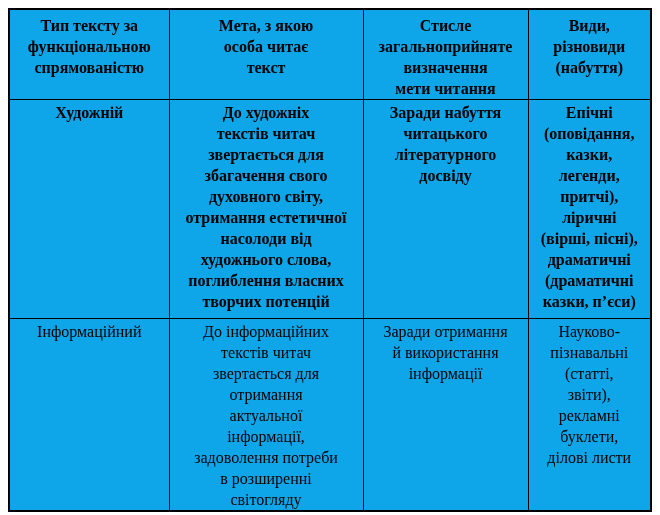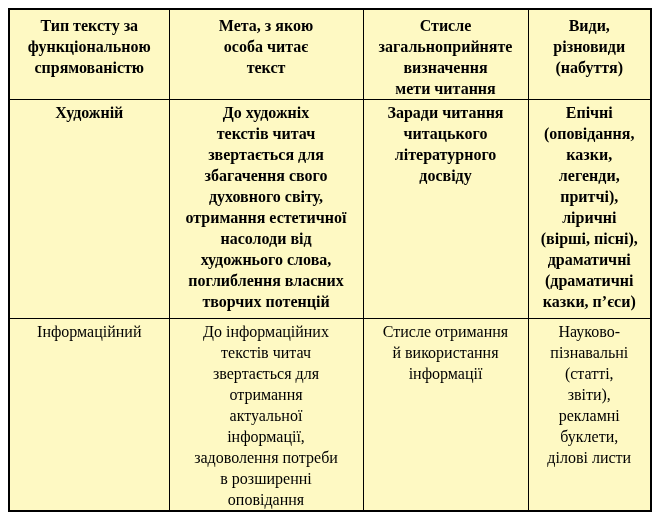--- a/index.html
+++ b/index.html
@@ -15,21 +15,21 @@
       background: #ffffff;
       overflow: hidden;
     }
     table.reading-table {
       position: absolute;
       left: 8px;
       top: 8px;
       border-collapse: collapse;
       table-layout: fixed;
       border: 2px solid #000000;
-      background: #fef9c3;
+      background: #0ea5e9;
     }
     .reading-table th,
     .reading-table td {
       border: 1px solid #000000;
       vertical-align: top;
       text-align: center;
       white-space: pre-line;
       color: #000000;
       font-size: 16px;
       line-height: 21px;
@@ -82,21 +82,21 @@
         <td>До художніх
 текстів читач
 звертається для
 збагачення свого
 духовного світу,
 отримання естетичної
 насолоди від
 художнього слова,
 поглиблення власних
 творчих потенцій</td>
-        <td>Заради читання
+        <td>Заради набуття
 читацького
 літературного
 досвіду</td>
         <td>Епічні
 (оповідання,
 казки,
 легенди,
 притчі),
 ліричні
 (вірші, пісні),
@@ -107,22 +107,22 @@
       <tr class="row-informational">
         <td>Інформаційний</td>
         <td>До інформаційних
 текстів читач
 звертається для
 отримання
 актуальної
 інформації,
 задоволення потреби
 в розширенні
-оповідання</td>
-        <td>Стисле отримання
+світогляду</td>
+        <td>Заради отримання
 й використання
 інформації</td>
         <td>Науково-
 пізнавальні
 (статті,
 звіти),
 рекламні
 буклети,
 ділові листи</td>
       </tr>

